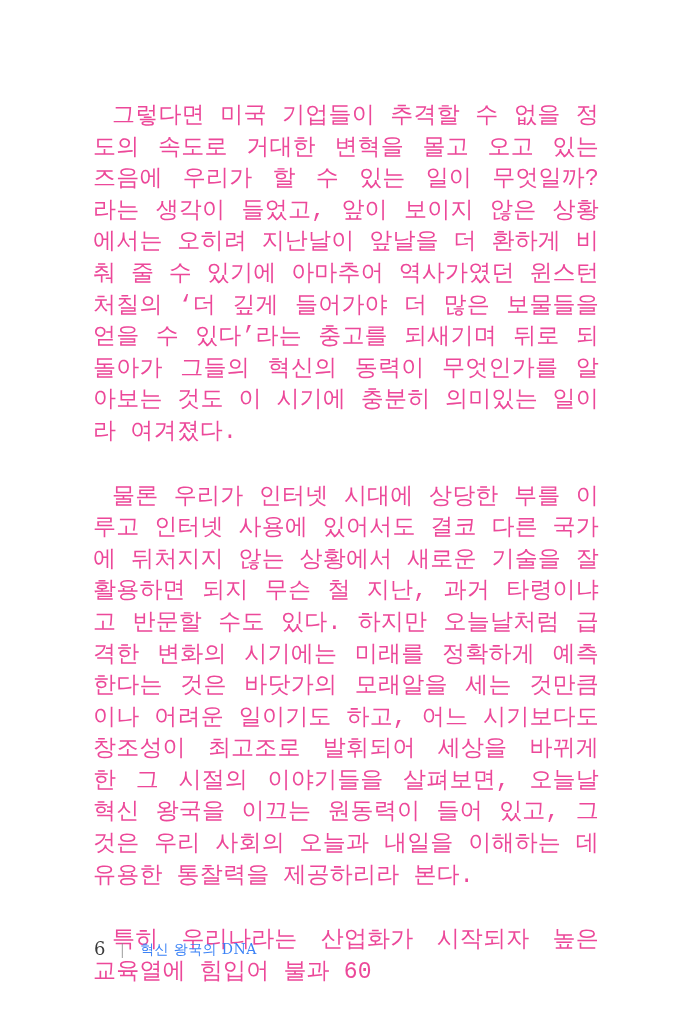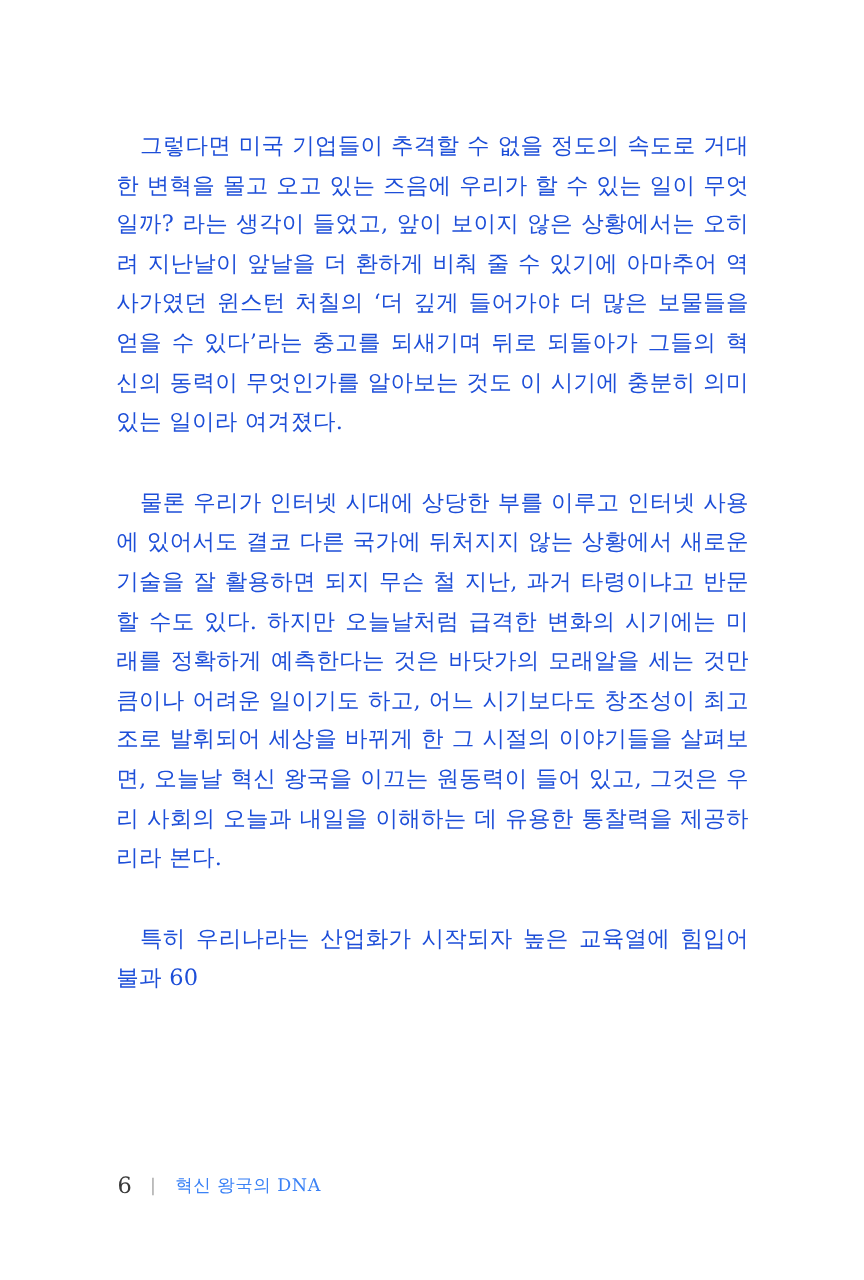--- a/index.html
+++ b/index.html
@@ -17,28 +17,29 @@
     overflow: hidden;
   }
   .content {
     position: absolute;
     left: 93px;
     top: 101px;
     width: 506px;
   }
   .content p {
     margin: 0 0 33px 0;
-    font-size: 18px;
+    font-size: 23px;
     line-height: 31.6px;
     text-align: justify;
     text-justify: inter-character;
     text-indent: 19px;
     word-break: break-all;
     letter-spacing: 0.2px;
-    color: #1d4ed8;
+    color: #ec4899;
+    font-family: Liberation Mono, monospace;
   }
   .content p:last-child {
     margin-bottom: 0;
   }
   .footer {
     position: absolute;
     left: 94px;
     top: 938px;
     display: flex;
     align-items: center;

